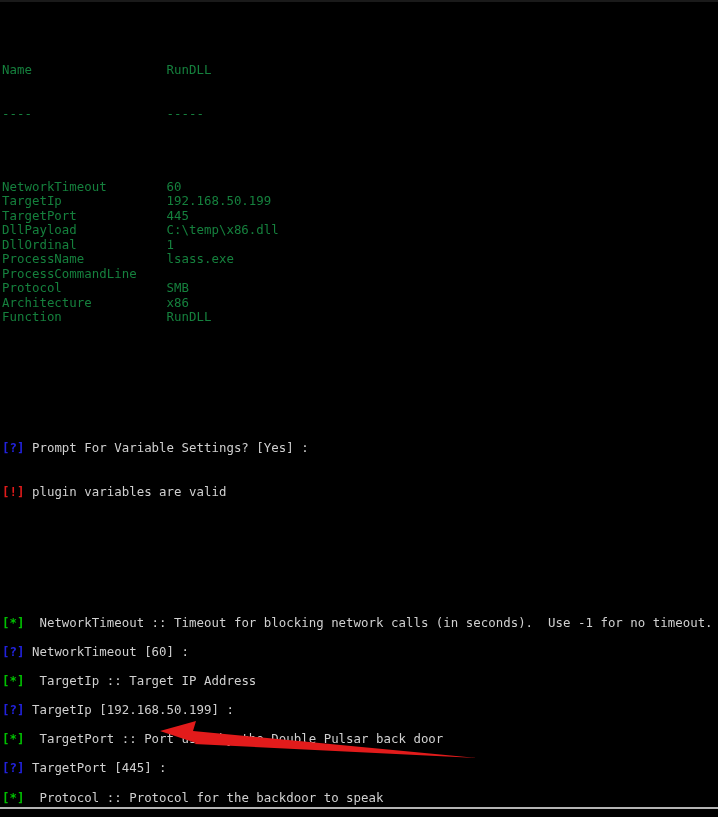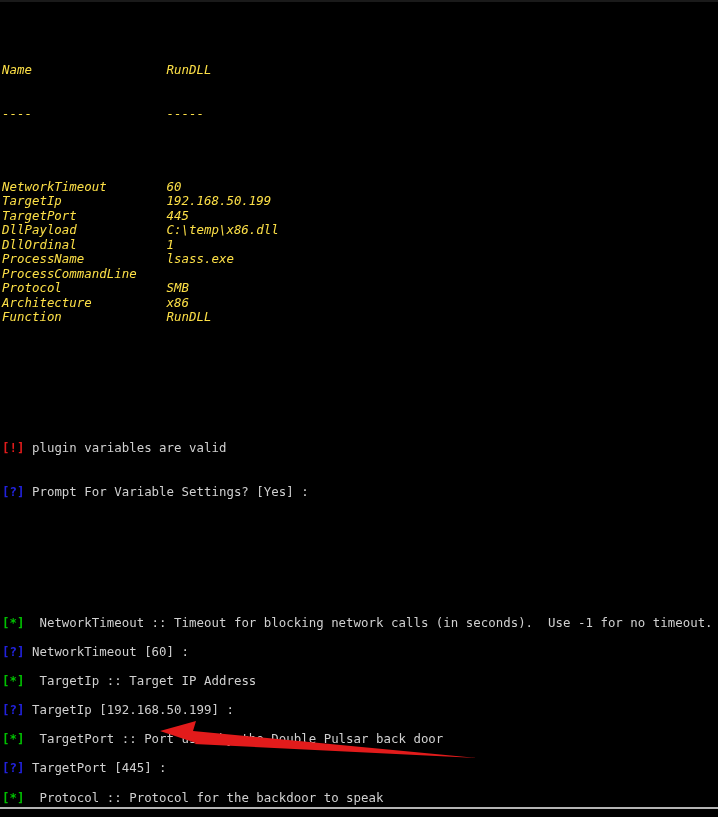--- a/index.html
+++ b/index.html
@@ -36,21 +36,21 @@
   .line {
     height: 14.55px;
     white-space: pre;
     padding-left: 2px;
   }
   .blank { height: 14.55px; }
   .c-red    { color: #e01b1b; font-weight: bold; }
   .c-blue   { color: #2222dd; font-weight: bold; }
   .c-green  { color: #00c000; font-weight: bold; }
   .c-white  { color: #d0d0d0; }
-  .c-bright { color: #fde047; font-style: italic; }
+  .c-bright { color: #15803d; }
 
   
   #arrow-overlay {
     position: absolute;
     left: 0;
     top: 0;
     width: 718px;
     height: 817px;
     pointer-events: none;
   }
@@ -76,22 +76,22 @@
     
     <div class="line"><span class="c-bright">Name                  </span><span class="c-bright">RunDLL</span></div>
     <div class="line"><span class="c-bright">----                  </span><span class="c-bright">-----</span></div>
 
     
     <div id="var-rows"><div class="line"><span class="c-bright">NetworkTimeout        </span><span class="c-bright">60</span></div><div class="line"><span class="c-bright">TargetIp              </span><span class="c-bright">192.168.50.199</span></div><div class="line"><span class="c-bright">TargetPort            </span><span class="c-bright">445</span></div><div class="line"><span class="c-bright">DllPayload            </span><span class="c-bright">C:\temp\x86.dll</span></div><div class="line"><span class="c-bright">DllOrdinal            </span><span class="c-bright">1</span></div><div class="line"><span class="c-bright">ProcessName           </span><span class="c-bright">lsass.exe</span></div><div class="line"><span class="c-bright">ProcessCommandLine    </span><span class="c-bright"></span></div><div class="line"><span class="c-bright">Protocol              </span><span class="c-bright">SMB</span></div><div class="line"><span class="c-bright">Architecture          </span><span class="c-bright">x86</span></div><div class="line"><span class="c-bright">Function              </span><span class="c-bright">RunDLL</span></div></div>
 
     <div class="blank"></div>
 
     
+    <div class="line"><span class="c-blue">[?]</span><span class="c-white"> </span><span class="c-white">Prompt For Variable Settings? [Yes] :</span></div>
     <div class="line"><span class="c-red">[!]</span><span class="c-white"> </span><span class="c-white">plugin variables are valid</span></div>
-    <div class="line"><span class="c-blue">[?]</span><span class="c-white"> </span><span class="c-white">Prompt For Variable Settings? [Yes] :</span></div>
 
     <div class="blank"></div>
 
     
     <div id="prompt-blocks"><div class="line"><span class="c-green">[*]</span><span class="c-white">  </span><span class="c-white">NetworkTimeout :: Timeout for blocking network calls (in seconds).  Use -1 for no timeout.</span></div><div class="blank"></div><div class="line"><span class="c-blue">[?]</span><span class="c-white"> </span><span class="c-white">NetworkTimeout [60] :</span></div><div class="blank"></div><div class="line"><span class="c-green">[*]</span><span class="c-white">  </span><span class="c-white">TargetIp :: Target IP Address</span></div><div class="blank"></div><div class="line"><span class="c-blue">[?]</span><span class="c-white"> </span><span class="c-white">TargetIp [192.168.50.199] :</span></div><div class="blank"></div><div class="line"><span class="c-green">[*]</span><span class="c-white">  </span><span class="c-white">TargetPort :: Port used by the Double Pulsar back door</span></div><div class="blank"></div><div class="line"><span class="c-blue">[?]</span><span class="c-white"> </span><span class="c-white">TargetPort [445] :</span></div><div class="blank"></div><div class="line"><span class="c-green">[*]</span><span class="c-white">  </span><span class="c-white">Protocol :: Protocol for the backdoor to speak</span></div><div class="blank"></div></div>
 
   </div>
 
   <svg id="arrow-overlay" viewBox="0 0 718 817">
     <polygon points="160,729 196,719 193,729 477,756 194,742 196,741" fill="#e21b1b"></polygon>

